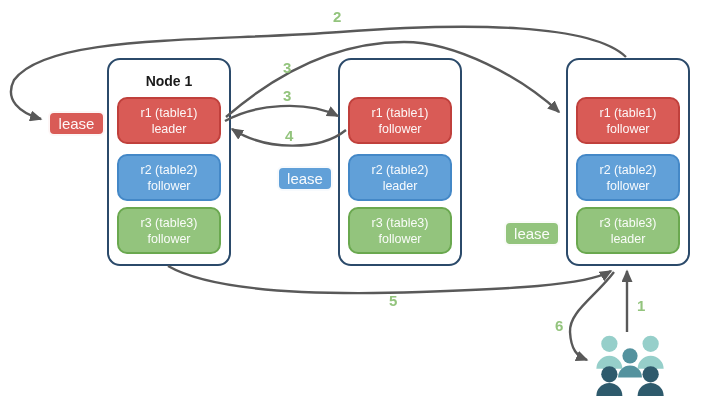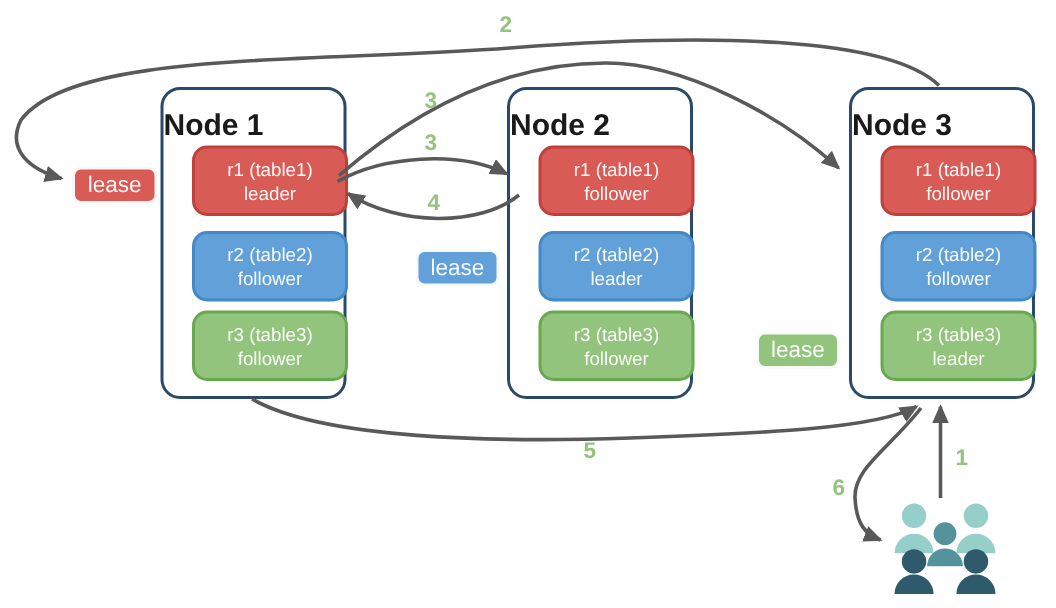--- a/index.html
+++ b/index.html
@@ -12,24 +12,24 @@
   html,body{margin:0;padding:0;background:#ffffff;}
   .canvas{
     position:relative; width:704px; height:405px; background:#ffffff;
     font-family:"Liberation Sans", sans-serif; overflow:hidden;
   }
   .node{
     position:absolute; top:58px; width:124px; height:208px; box-sizing:border-box;
     background:#ffffff; border:2px solid var(--node-border); border-radius:13px; z-index:1;
   }
   .node-title{
-    margin-top:13px; font-weight:bold; font-size:20px; color:#1a1a1a;
+    margin-top:13px; text-align:center; font-weight:bold; font-size:14px; color:#1a1a1a;
   }
   .replica{
-    position:absolute; left:19px; width:104px; height:47px; box-sizing:border-box;
+    position:absolute; left:8px; width:104px; height:47px; box-sizing:border-box;
     border-radius:10px; border:2px solid; color:rgba(255,255,255,0.95);
     display:flex; flex-direction:column; align-items:center; justify-content:center;
     font-size:12.5px; line-height:16px; text-align:center; z-index:1;
   }
   .r1{top:37px} .r2{top:94px} .r3{top:147px}
   .red{background:var(--red-fill); border-color:var(--red-border);}
   .blue{background:var(--blue-fill); border-color:var(--blue-border);}
   .green{background:var(--green-fill); border-color:var(--green-border);}
   .lease{
     position:absolute; height:25px; box-sizing:border-box; border-radius:6px; border:2px solid;
@@ -62,37 +62,35 @@
       <span>r2 (table2)</span>
       <span>follower</span>
     </div>
     <div class="replica green r3">
       <span>r3 (table3)</span>
       <span>follower</span>
     </div>
   </div>
 
   <div class="node" style="left:338px">
-    <div class="node-title">Node 2</div>
     <div class="replica red r1">
       <span>r1 (table1)</span>
       <span>follower</span>
     </div>
     <div class="replica blue r2">
       <span>r2 (table2)</span>
       <span>leader</span>
     </div>
     <div class="replica green r3">
       <span>r3 (table3)</span>
       <span>follower</span>
     </div>
   </div>
 
   <div class="node" style="left:566px">
-    <div class="node-title">Node 3</div>
     <div class="replica red r1">
       <span>r1 (table1)</span>
       <span>follower</span>
     </div>
     <div class="replica blue r2">
       <span>r2 (table2)</span>
       <span>follower</span>
     </div>
     <div class="replica green r3">
       <span>r3 (table3)</span>

